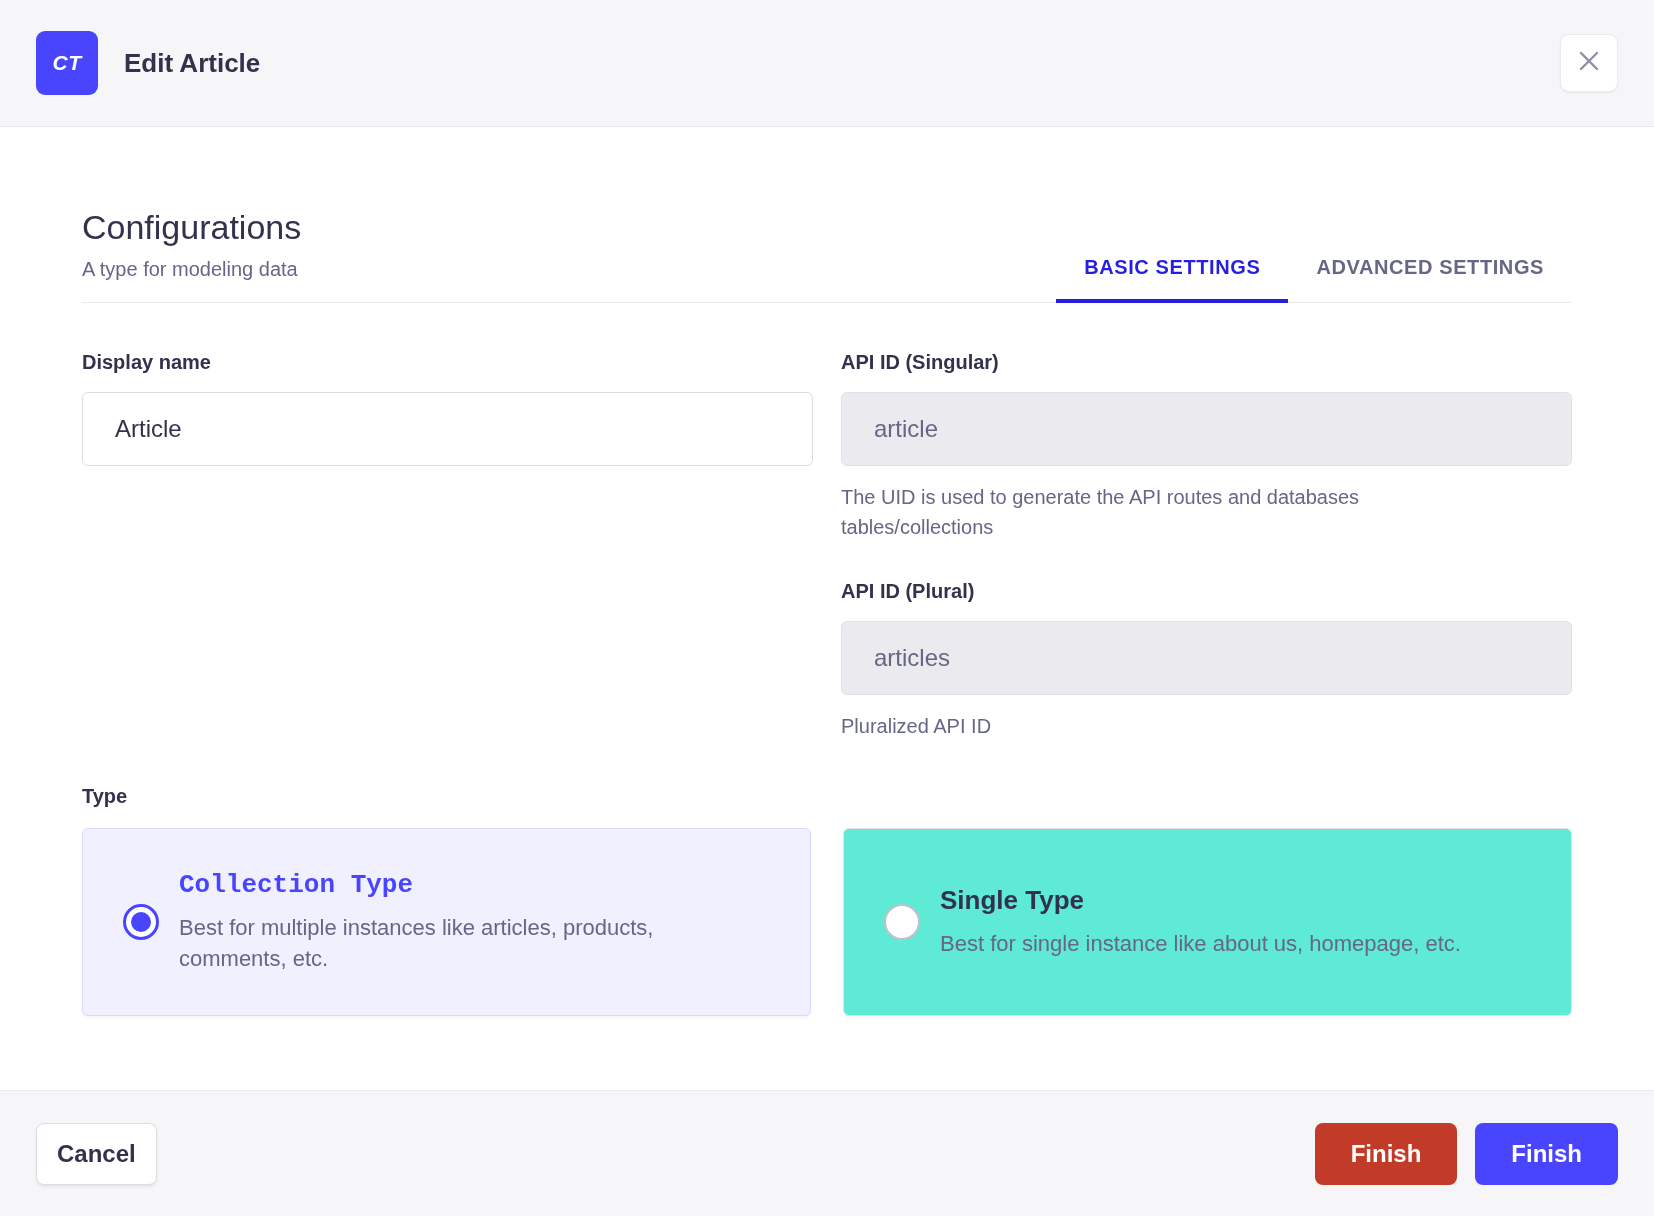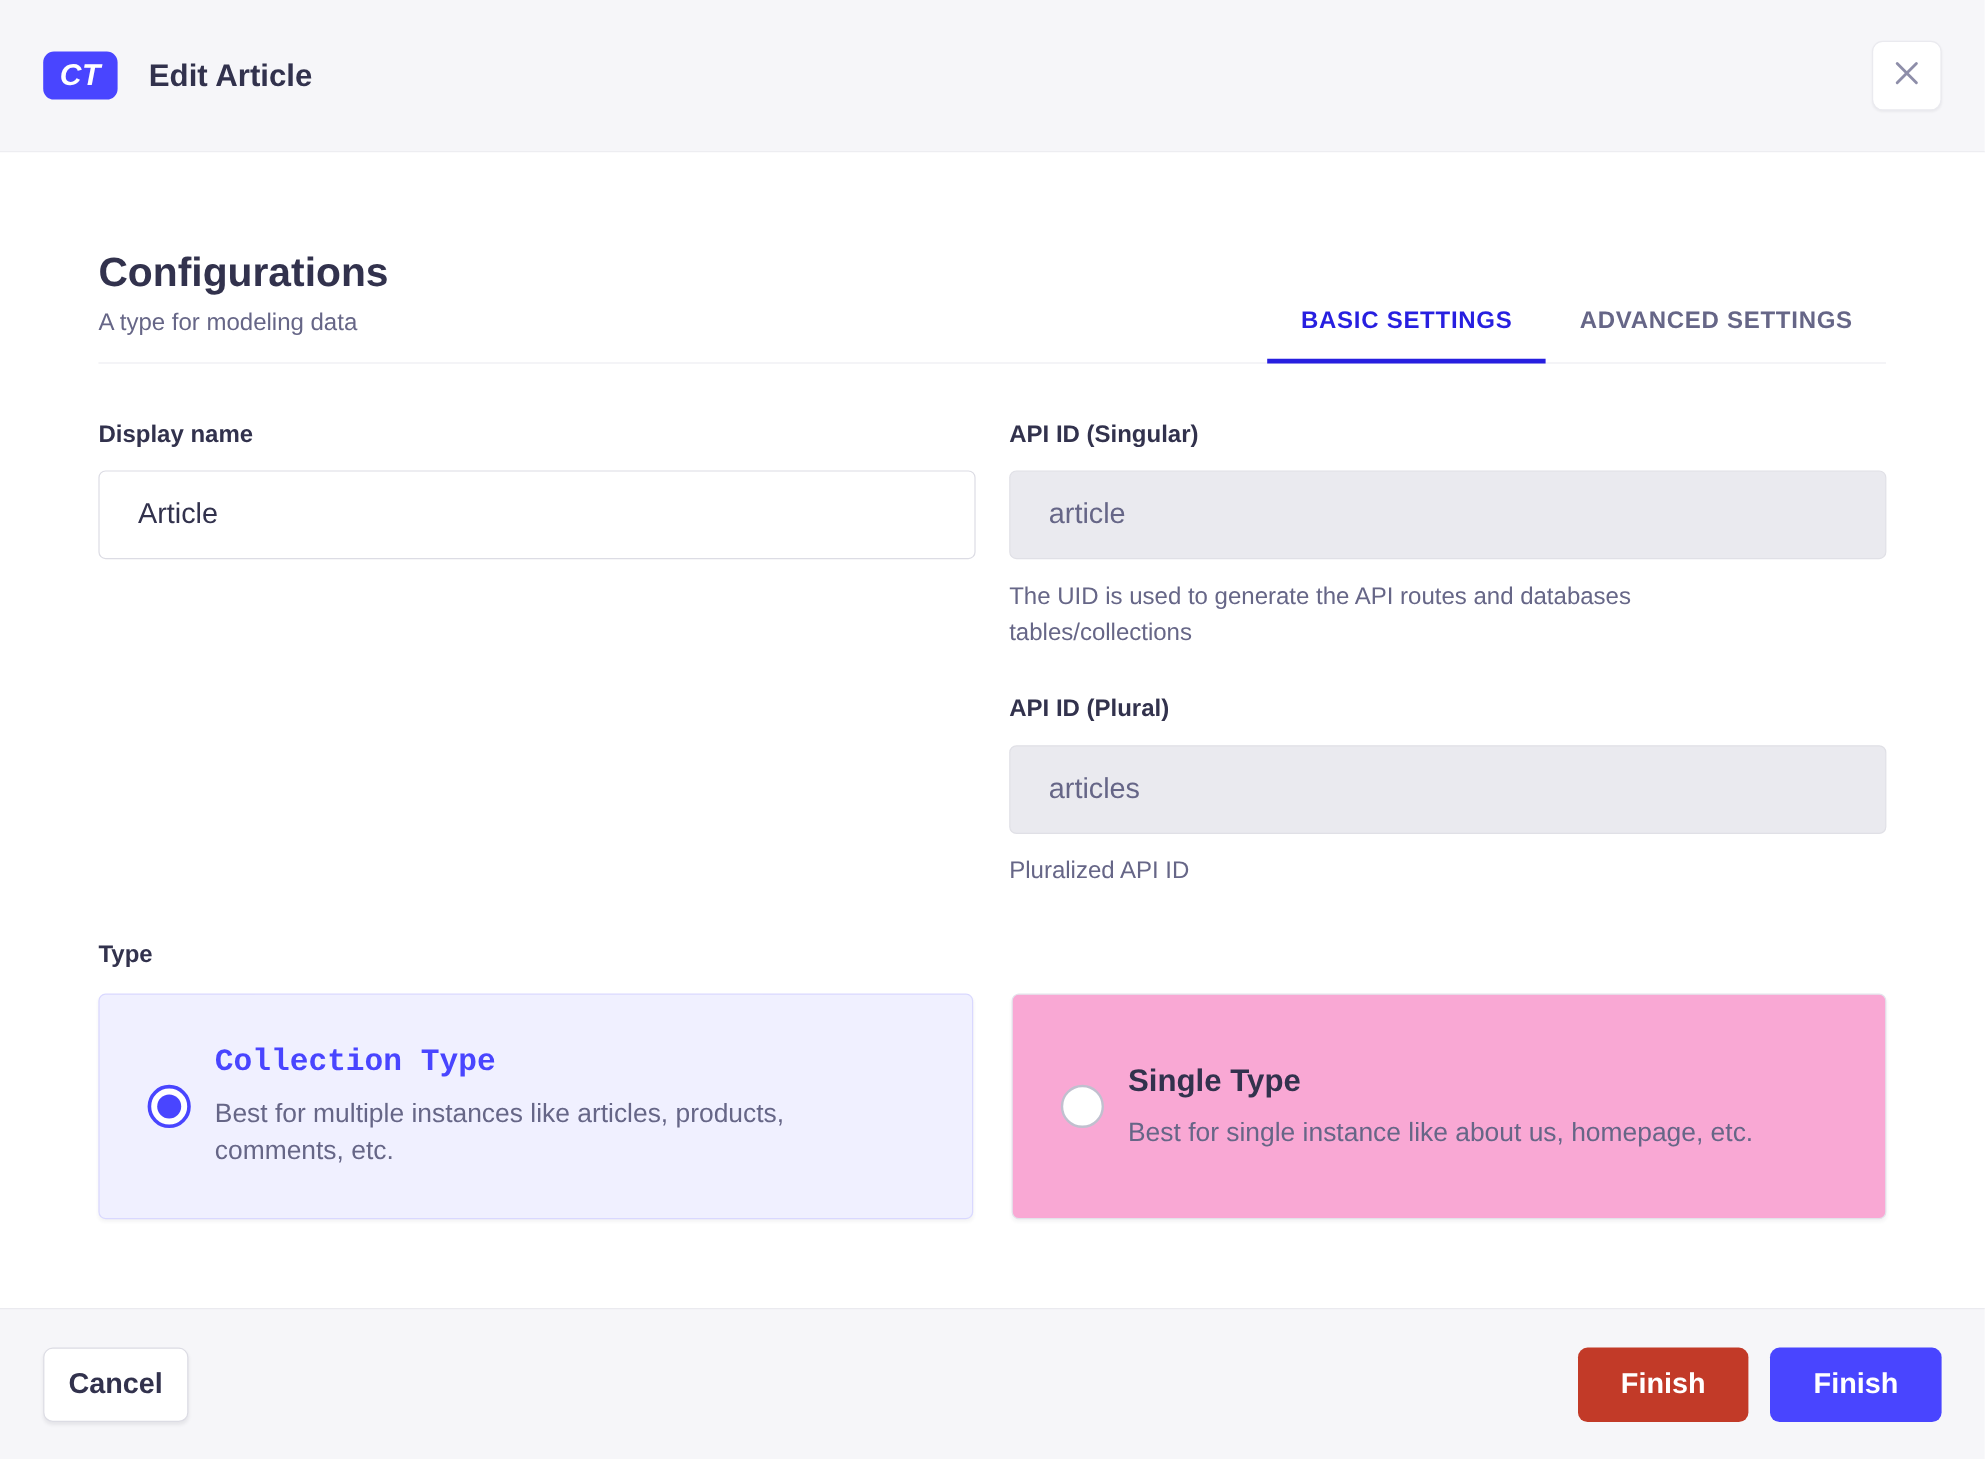--- a/index.html
+++ b/index.html
@@ -14,44 +14,44 @@
 
   
   .modal-header {
     flex: 0 0 127px;
     background: #F6F6F9;
     border-bottom: 1px solid #EAEAEF;
     display: flex; align-items: center;
     padding: 0 36px;
   }
   .ct-badge {
-    width: 62px; height: 40px;
+    width: 62px; height: 64px;
     background: #4945FF; border-radius: 9px;
-    color: #fff; font-weight: bold; font-style: italic; font-size: 25px;
+    color: #fff; font-weight: bold; font-style: italic; font-size: 21px;
     display: flex; align-items: center; justify-content: center;
     letter-spacing: 0.5px;
   }
   .header-title { margin-left: 26px; font-size: 26px; font-weight: bold; color: #32324D; }
   .close-btn {
     margin-left: auto;
     width: 58px; height: 58px;
     background: #fff; border: 1px solid #EAEAEF; border-radius: 9px;
     display: flex; align-items: center; justify-content: center;
     cursor: pointer;
     box-shadow: 0 1px 2px rgba(33,33,52,0.06);
   }
 
   
   .modal-body { flex: 1 1 auto; padding: 80px 82px 0 82px; background: #fff; }
 
   .title-row {
     display: flex; justify-content: space-between; align-items: flex-end;
     box-shadow: inset 0 -1px 0 #EAEAEF;
   }
-  .config-title { font-size: 34px; font-weight: bold; color: #32324D; line-height: 1.2; }
+  .config-title { font-size: 34px; font-weight: normal; color: #32324D; line-height: 1.2; }
   .config-subtitle { font-size: 20px; color: #666687; margin-top: 10px; margin-bottom: 22px; }
 
   .tabs { display: flex; align-items: flex-end; }
   .tab {
     padding: 0 28px 24px 28px;
     font-size: 20px; font-weight: bold; letter-spacing: 0.6px;
     color: #666687; cursor: pointer; white-space: nowrap;
   }
   .tab.active { color: #271FE0; box-shadow: inset 0 -4px 0 #271FE0; }
 
@@ -78,21 +78,21 @@
   
   .type-section { grid-column: 1 / -1; margin-top: 44px; }
   .type-cards {
     margin-top: 20px;
     display: grid; grid-template-columns: 1fr 1fr; column-gap: 32px;
   }
   .type-card {
     min-height: 188px;
     border-radius: 6px;
     border: 1px solid #E3E3EB;
-    background: #f9a8d4;
+    background: #5eead4;
     display: flex; align-items: center;
     padding: 34px 40px;
     cursor: pointer;
     box-shadow: 0 2px 3px rgba(33,33,52,0.05);
   }
   .type-card.selected { background: #F0F0FF; border-color: #D9D8FF; }
   .radio-outer {
     flex: 0 0 36px; width: 36px; height: 36px; border-radius: 50%;
     border: 2px solid #C0C0CF; background: #fff;
     display: flex; align-items: center; justify-content: center;

